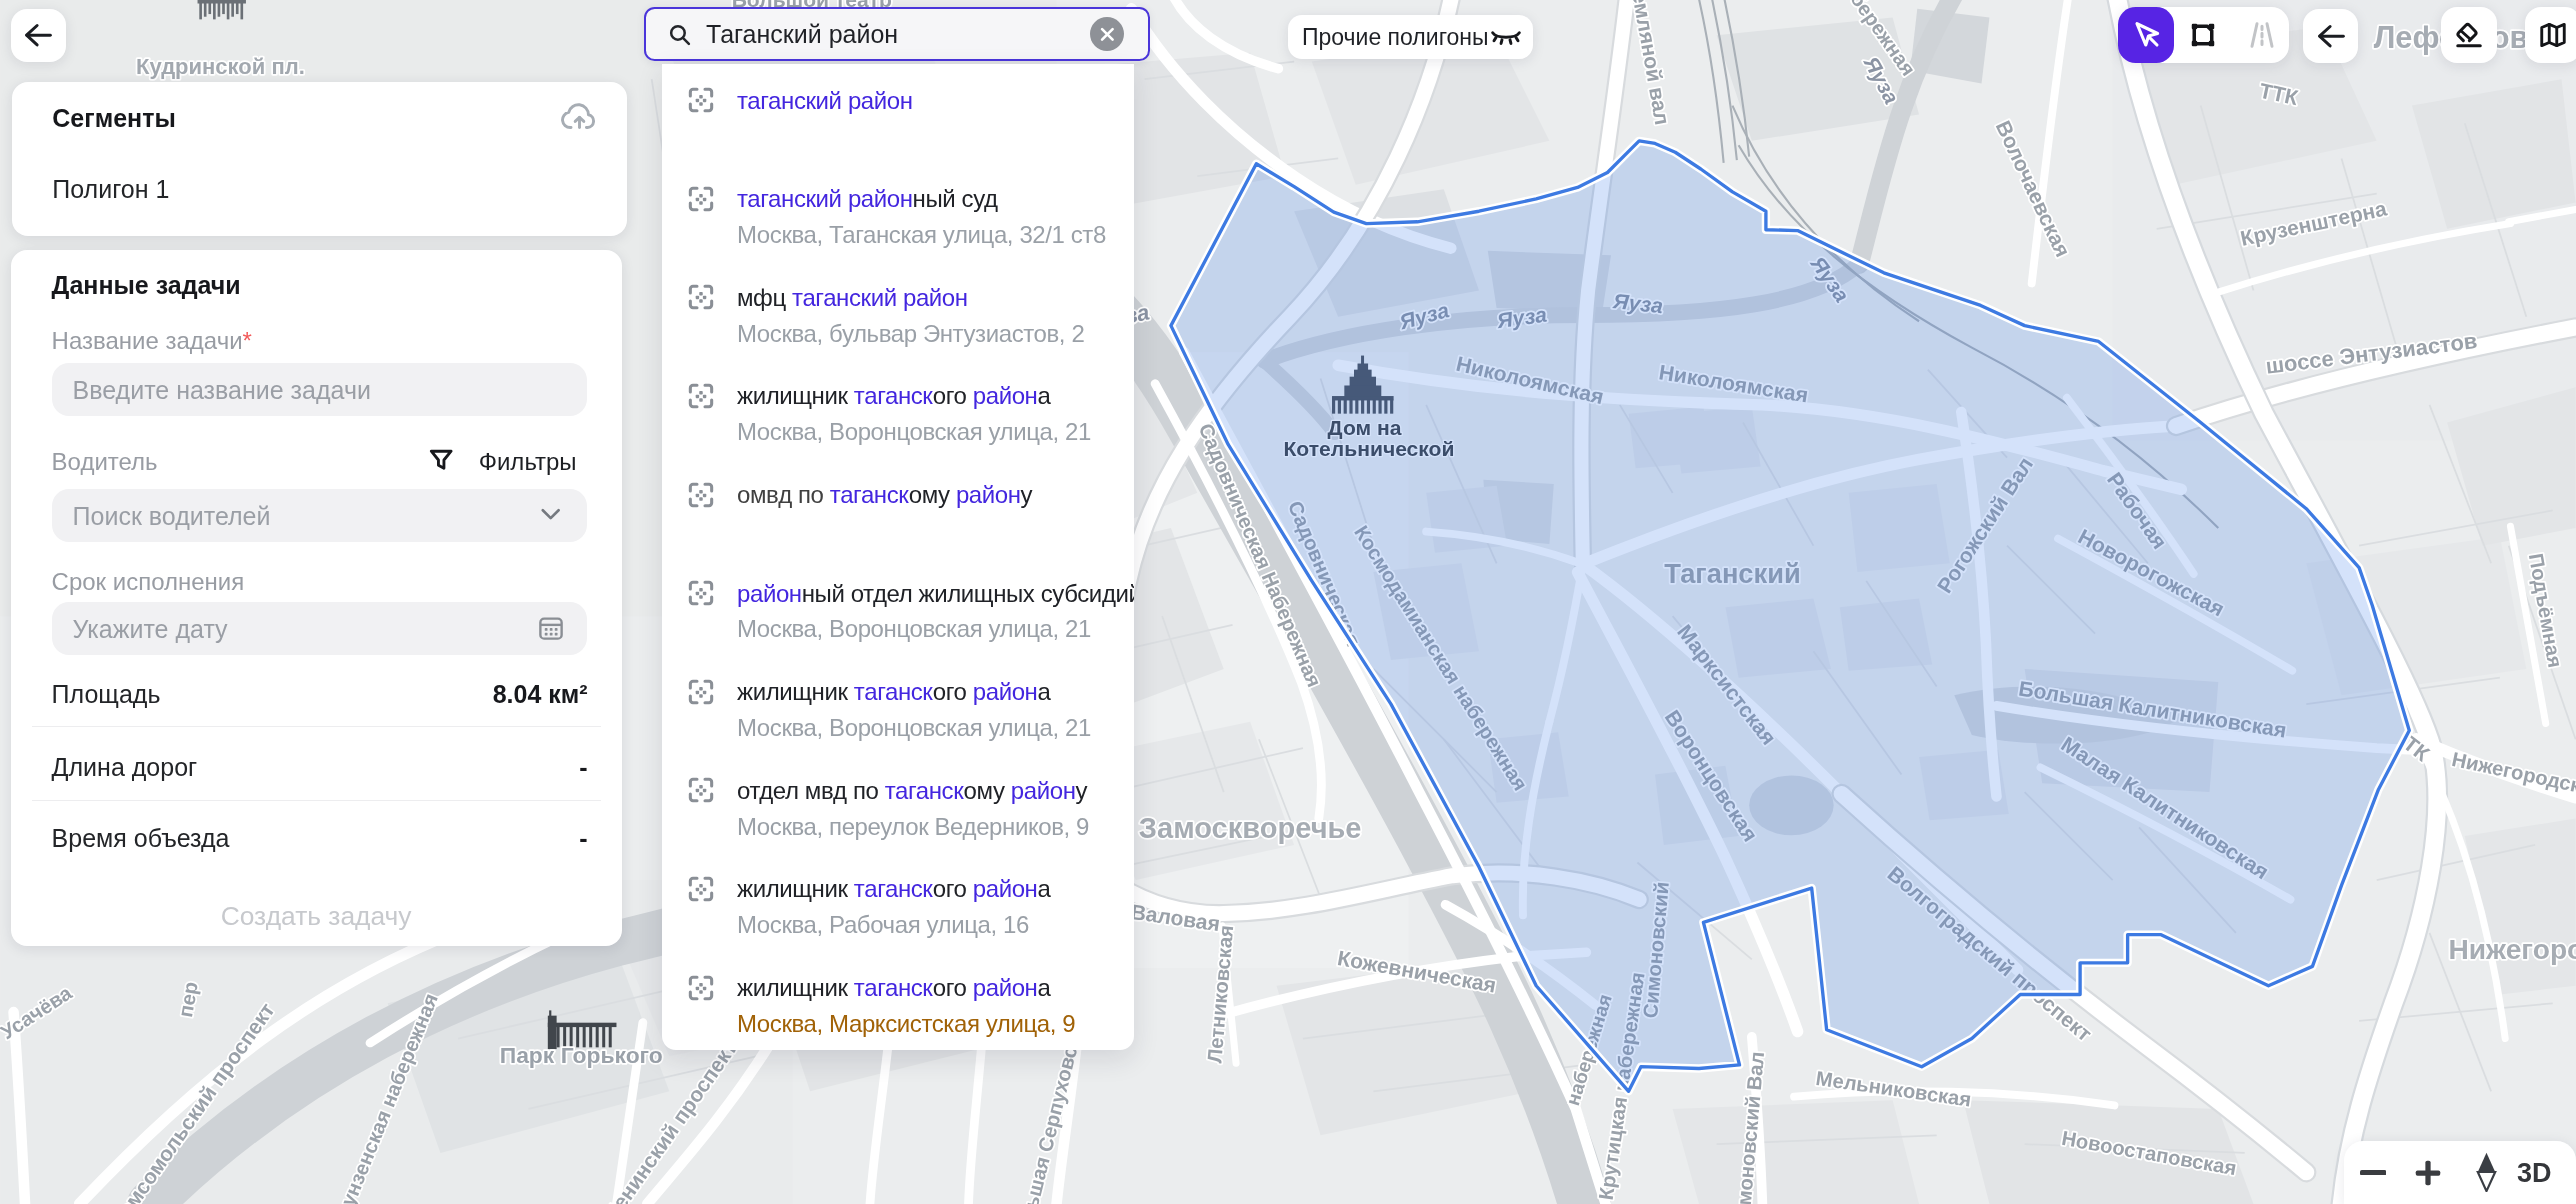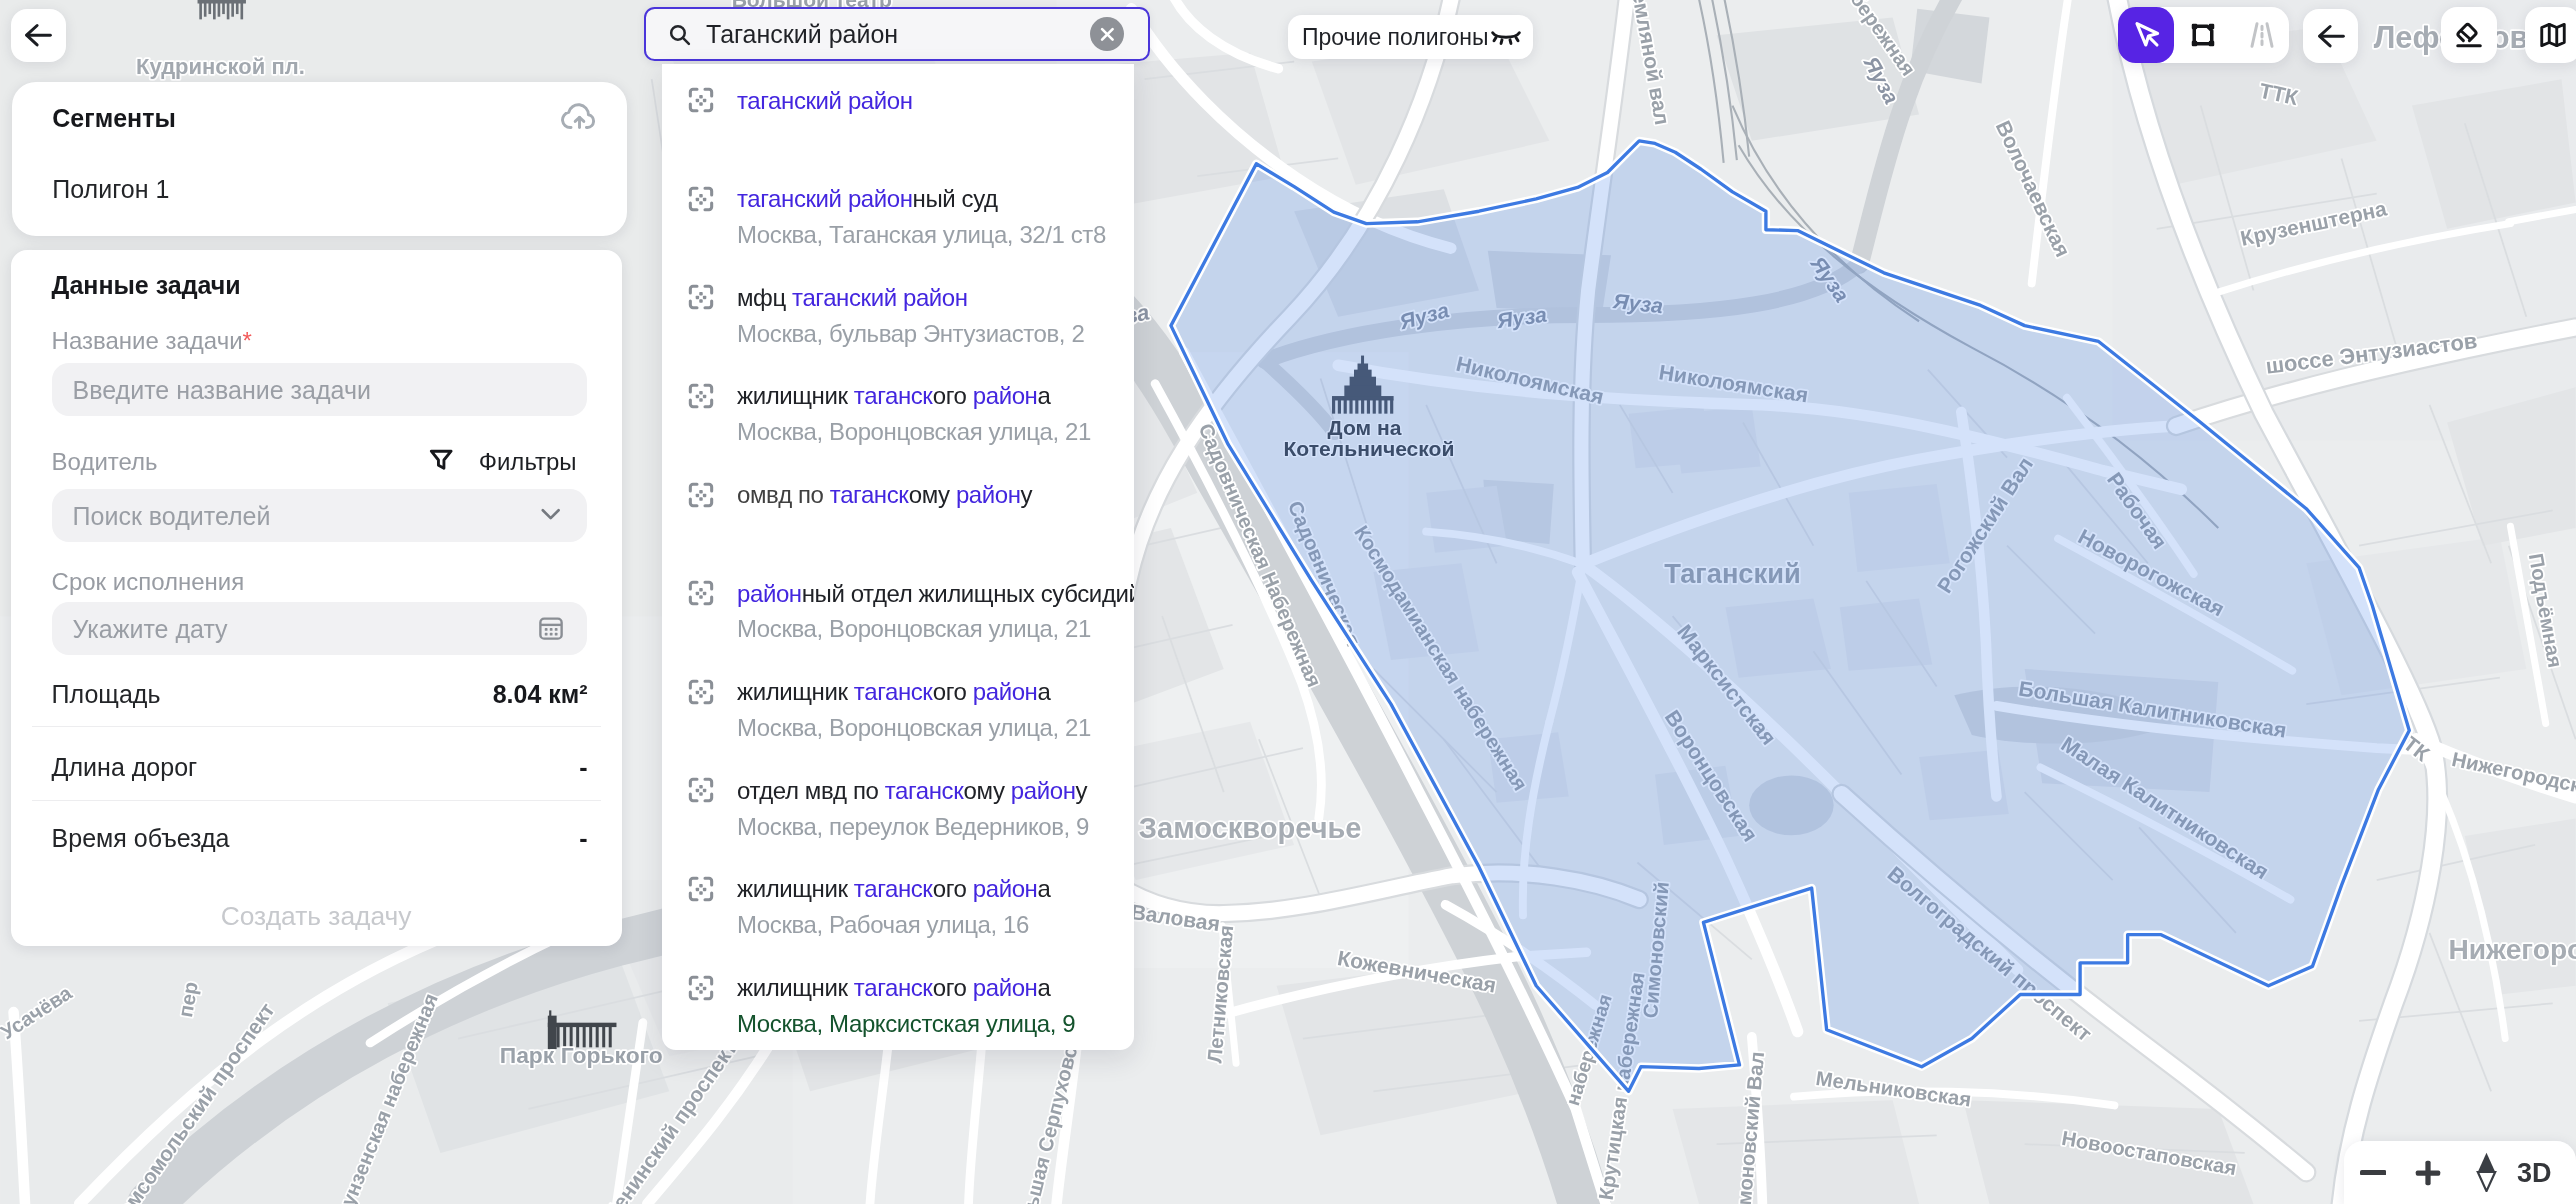--- a/index.html
+++ b/index.html
@@ -260,21 +260,21 @@
     </svg>
 
 <div class="card" style="left:10.6px;top:8.8px;width:55px;height:53px;border-radius:16px">
 <svg width="30" height="26.4" viewBox="0 0 34 30" style="margin:13.2px 0 0 12.3px" fill="none" stroke="#1b1d22" stroke-width="3.4" stroke-linecap="round" stroke-linejoin="round">
         <path d="M16 4 L4 15 L16 26"></path>
         <path d="M4.5 15 H31"></path>
       </svg>
 </div>
 
 
-<div class="card" style="left:12.3px;top:82px;width:615px;height:154px;border-radius:24px">
+<div class="card" style="left:12.3px;top:82px;width:615px;height:154px;border-radius:16px">
 <div style="position:absolute;left:40px;top:22px;font-size:25px;font-weight:700;color:#17181c">Сегменты</div>
 <div style="position:absolute;left:40px;top:93px;font-size:25px;color:#232528">Полигон 1</div>
 <svg style="position:absolute;left:549px;top:17.6px" width="37" height="32" viewBox="0 0 24 20" fill="none" stroke="#a7adb4" stroke-width="1.9" stroke-linecap="round" stroke-linejoin="round">
 <path d="M6.5 17.5 H6 a5 5 0 0 1-1-9.9 a6.5 6.5 0 0 1 12.8 1.6 a4.2 4.2 0 0 1-0.6 8.3 h-0.7"></path>
         <path d="M12 11 v6.5"></path>
         <path d="M9.2 13.5 L12 10.8 L14.8 13.5"></path>
       </svg>
 </div>
 
 <div class="card" style="left:10.6px;top:250px;width:611px;height:696px;border-radius:16px">
@@ -465,21 +465,21 @@
 <path d="M20 15 v3 a2 2 0 0 1-2 2 h-3"></path>
         <path d="M9 20 H6 a2 2 0 0 1-2-2 v-3"></path>
 <g fill="#8a8f96" stroke="none">
           <rect x="8" y="11" width="2.6" height="2.6" rx="0.6"></rect>
           <rect x="13.4" y="11" width="2.6" height="2.6" rx="0.6"></rect>
           <rect x="10.7" y="8.3" width="2.6" height="2.6" rx="0.6"></rect>
           <rect x="10.7" y="13.7" width="2.6" height="2.6" rx="0.6"></rect>
         </g>
       </svg>
       <div style="position:absolute;left:75px;top:906px;height:35px;line-height:35px;font-size:24px;letter-spacing:-0.4px;white-space:nowrap"><span style="color:#202227">жилищник </span><span style="color:#4326df">таганск</span><span style="color:#202227">ого </span><span style="color:#4326df">район</span><span style="color:#202227">а</span></div>
-      <div style="position:absolute;left:75px;top:943px;height:33px;line-height:33px;font-size:24px;letter-spacing:-0.4px;color:#14532d;white-space:nowrap">Москва, Марксистская улица, 9</div>
+      <div style="position:absolute;left:75px;top:943px;height:33px;line-height:33px;font-size:24px;letter-spacing:-0.4px;color:#a16207;white-space:nowrap">Москва, Марксистская улица, 9</div>
     </div>
 
 <div class="card" style="left:1288px;top:15px;width:245px;height:44px;border-radius:14px">
 <div style="position:absolute;left:14px;top:0;height:44px;line-height:45px;font-size:23px;color:#1f2126">Прочие полигоны</div>
 <svg style="position:absolute;right:11.4px;top:15px" width="32" height="17.6" viewBox="0 0 24 13" fill="none" stroke="#17181c" stroke-width="2.2" stroke-linecap="round">
         <path d="M2 2 C5 6.5 19 6.5 22 2"></path>
         <path d="M4.5 5.5 L3 8"></path>
         <path d="M9 7.3 L8.3 10"></path>
         <path d="M15 7.3 L15.7 10"></path>
         <path d="M19.5 5.5 L21 8"></path>

